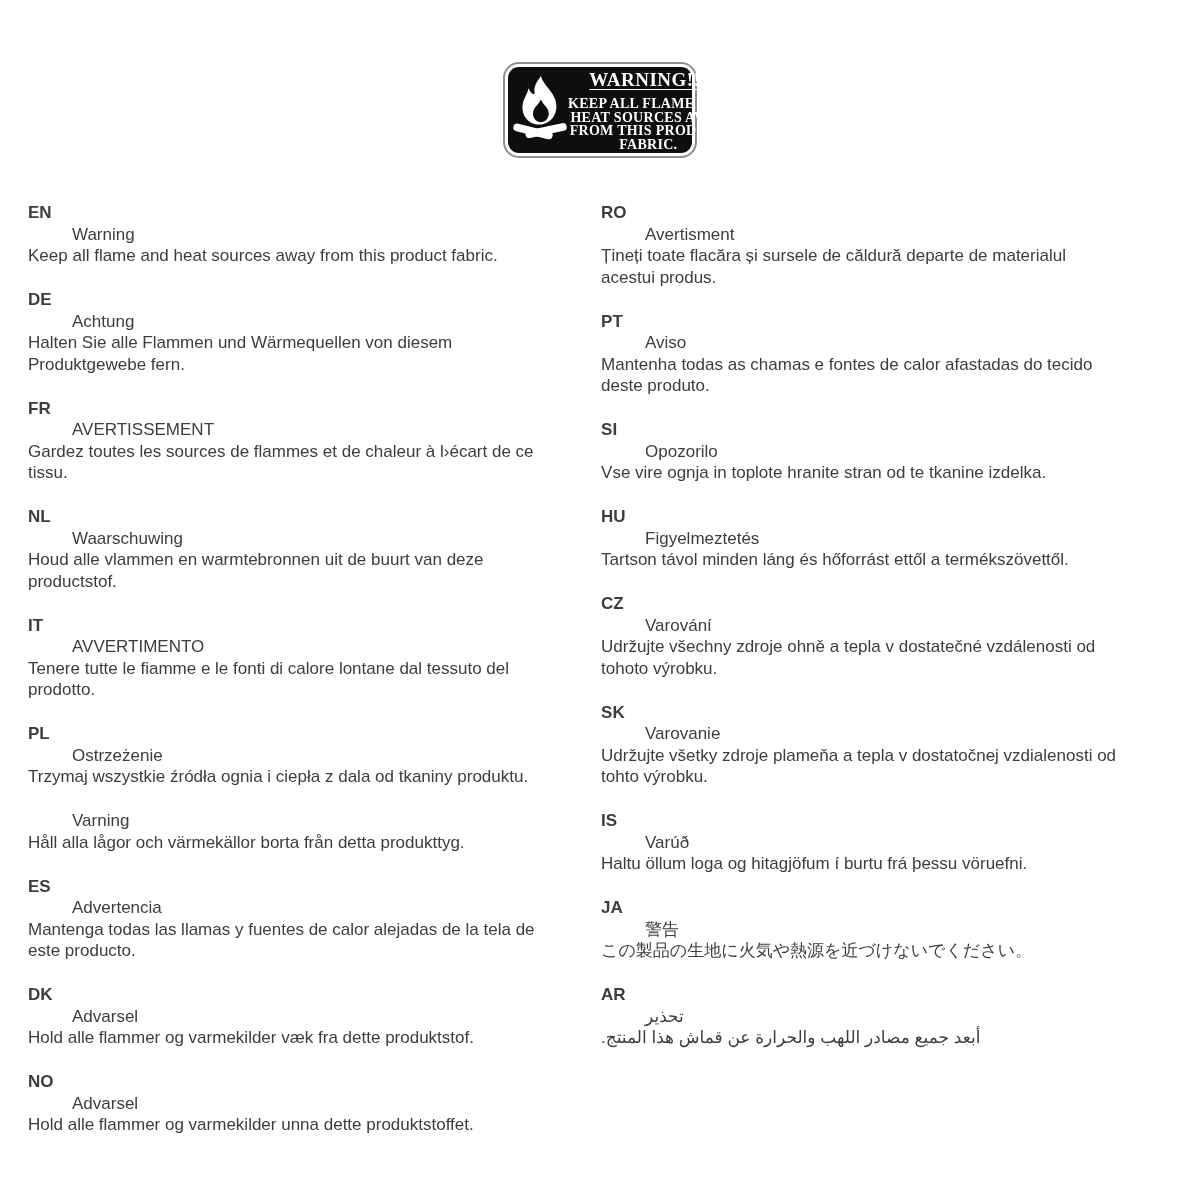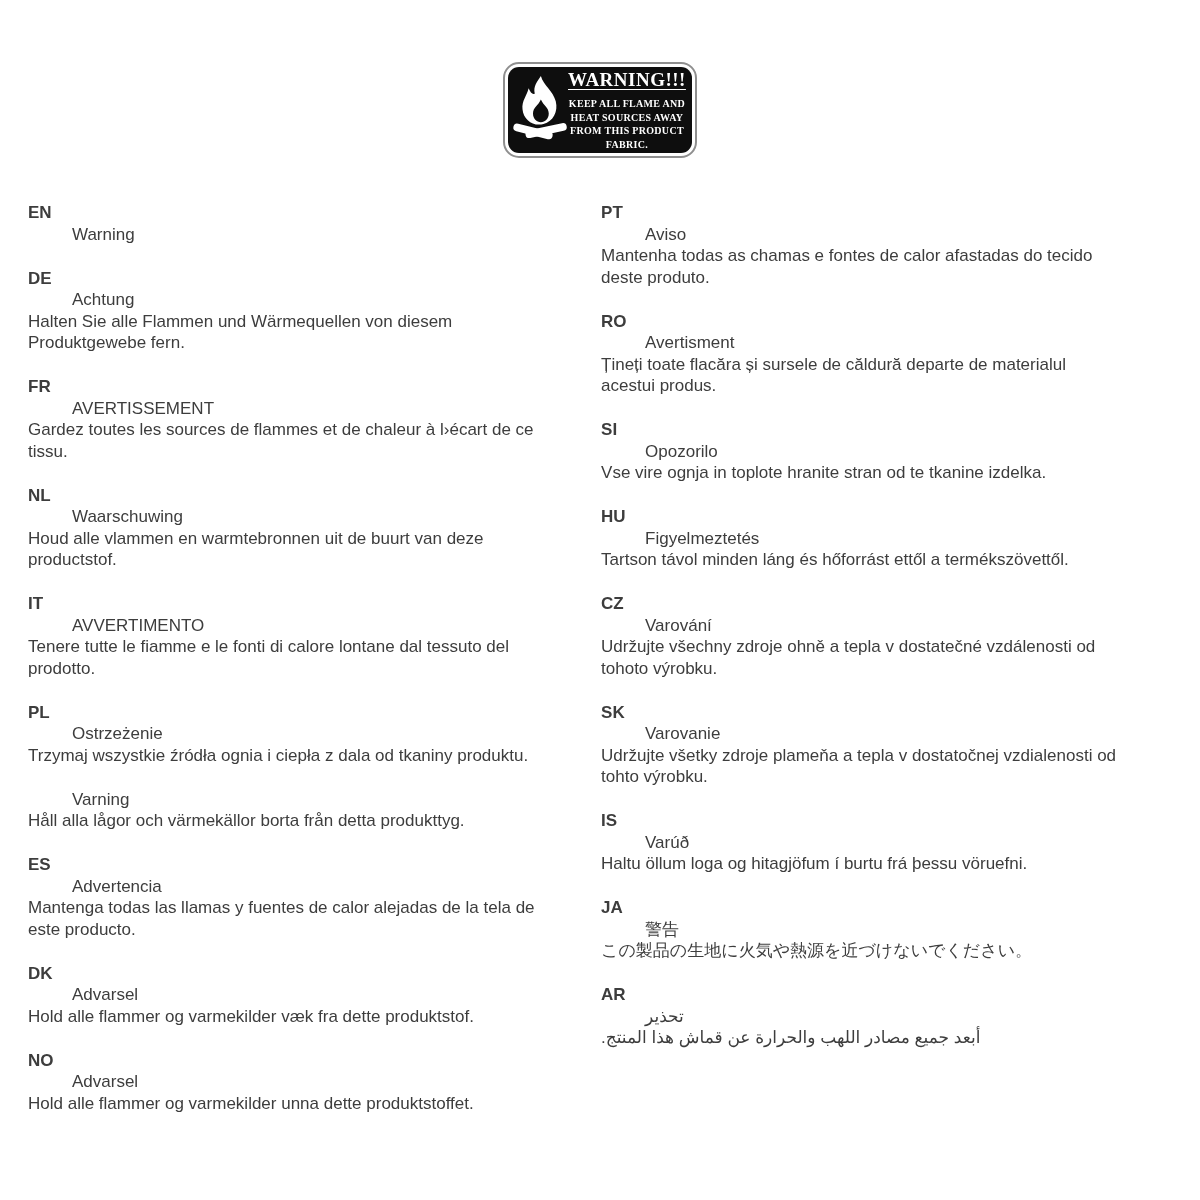--- a/index.html
+++ b/index.html
@@ -50,21 +50,21 @@
   }
   .badge-title {
     font-size: 19px;
     letter-spacing: 0.5px;
     text-decoration: underline;
     text-underline-offset: 3px;
     margin-bottom: 6px;
     white-space: nowrap;
   }
   .badge-line {
-    font-size: 10px;
+    font-size: 14px;
     line-height: 13.5px;
     letter-spacing: 0.3px;
     white-space: nowrap;
   }
   .content {
     display: flex;
     padding: 44px 31px 0 28px;
     box-sizing: border-box;
   }
   .col-left  { width: 556px; }
@@ -112,20 +112,21 @@
       </div>
     </div>
   </div>
 </div>
 
 <div class="content">
   <div class="col-left">
     <section class="lang">
       <div class="code">EN</div>
       <div class="title">Warning</div>
+      <div class="body">Keep all flame and heat sources away from this product fabric.</div>
     </section>
     <section class="lang">
       <div class="code">DE</div>
       <div class="title">Achtung</div>
       <div class="body">Halten Sie alle Flammen und Wärmequellen von diesem
 Produktgewebe fern.</div>
     </section>
     <section class="lang">
       <div class="code">FR</div>
       <div class="title">AVERTISSEMENT</div>
@@ -166,32 +167,32 @@
     </section>
     <section class="lang">
       <div class="code">NO</div>
       <div class="title">Advarsel</div>
       <div class="body">Hold alle flammer og varmekilder unna dette produktstoffet.</div>
     </section>
   </div>
 
   <div class="col-right">
     <section class="lang">
+      <div class="code">RO</div>
+      <div class="title">Avertisment</div>
+      <div class="body">Țineți toate flacăra și sursele de căldură departe de materialul
+acestui produs.</div>
+    </section>
+    <section class="lang">
       <div class="code">PT</div>
       <div class="title">Aviso</div>
       <div class="body">Mantenha todas as chamas e fontes de calor afastadas do tecido
 deste produto.</div>
     </section>
     <section class="lang">
-      <div class="code">RO</div>
-      <div class="title">Avertisment</div>
-      <div class="body">Țineți toate flacăra și sursele de căldură departe de materialul
-acestui produs.</div>
-    </section>
-    <section class="lang">
       <div class="code">SI</div>
       <div class="title">Opozorilo</div>
       <div class="body">Vse vire ognja in toplote hranite stran od te tkanine izdelka.</div>
     </section>
     <section class="lang">
       <div class="code">HU</div>
       <div class="title">Figyelmeztetés</div>
       <div class="body">Tartson távol minden láng és hőforrást ettől a termékszövettől.</div>
     </section>
     <section class="lang">

